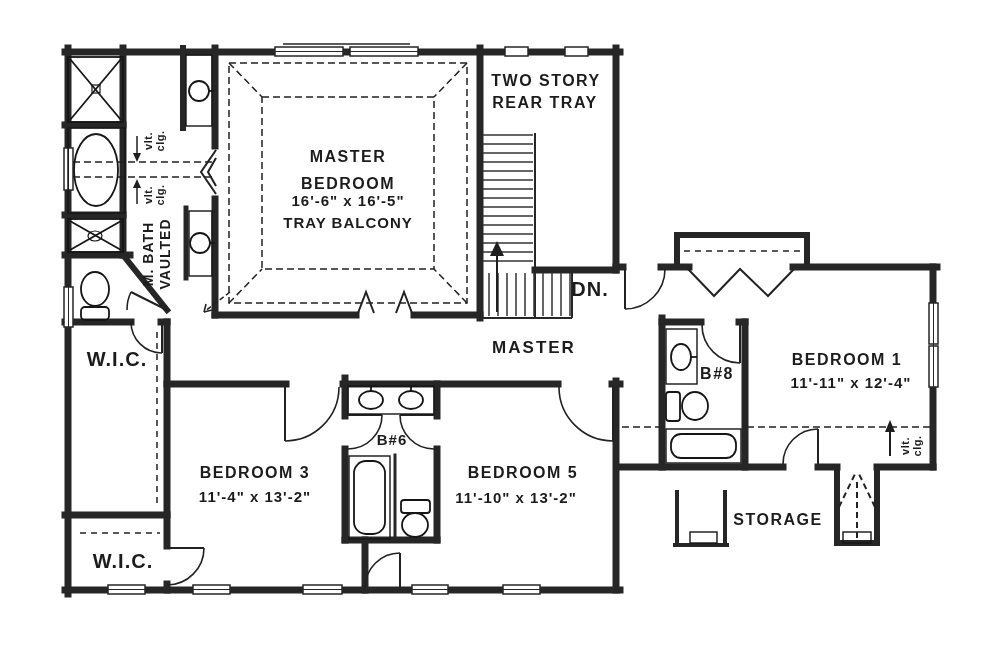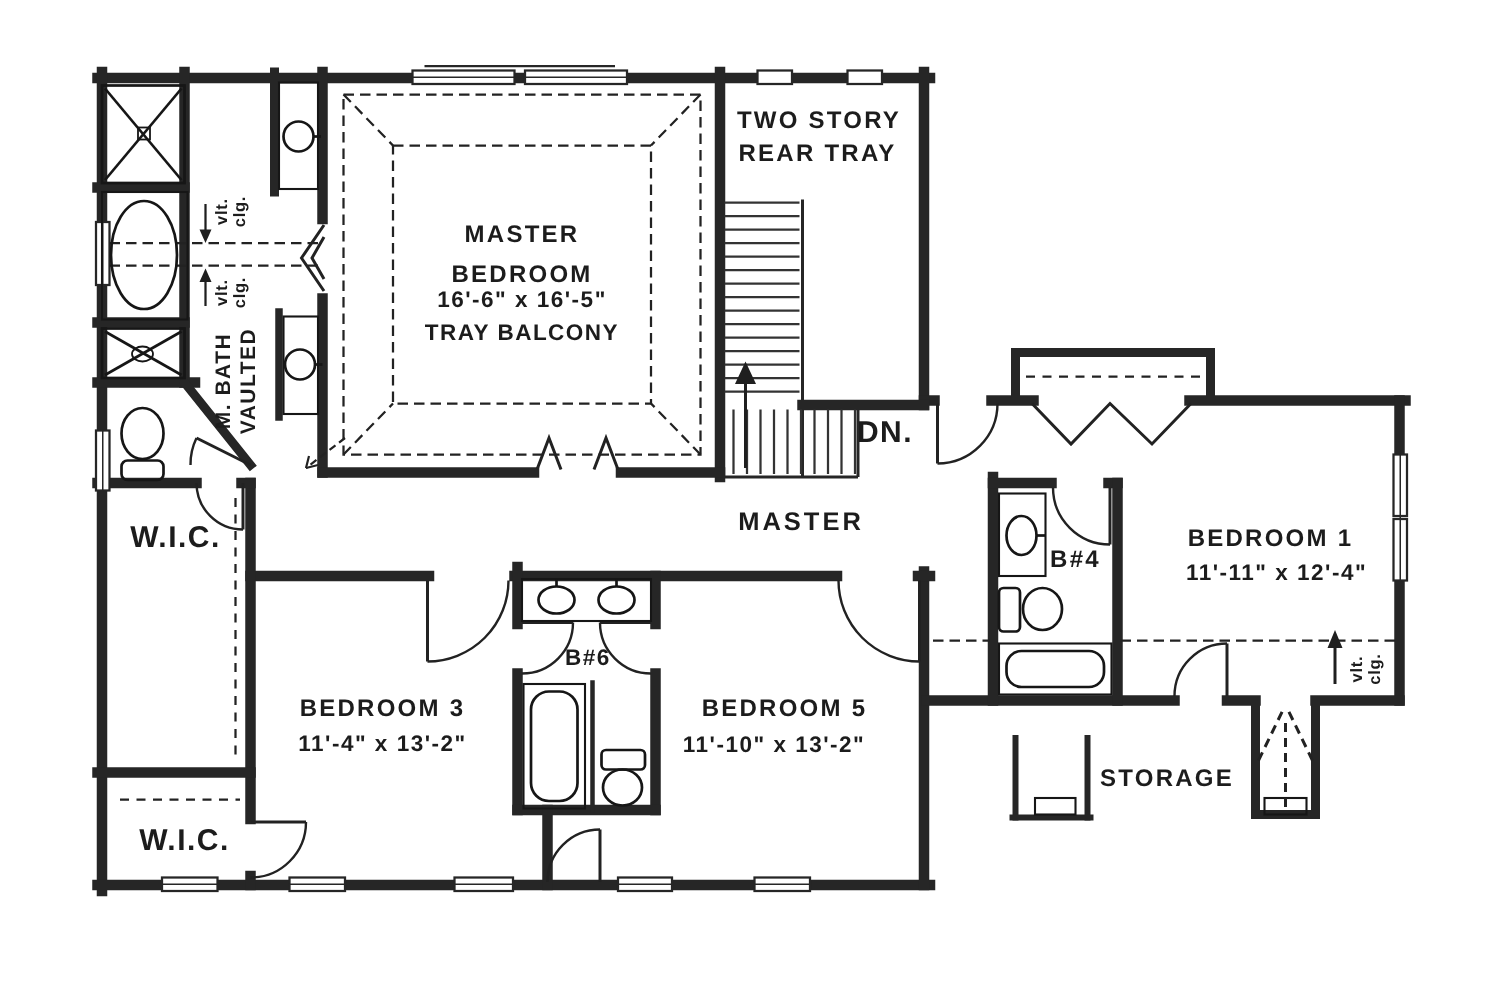--- a/index.html
+++ b/index.html
@@ -342,21 +342,21 @@
 
   <div class="lbl f16" style="left:255px;top:473px">BEDROOM 3</div>
   <div class="lbl f15" style="left:255px;top:496px">11'-4" x 13'-2"</div>
 
   <div class="lbl f16" style="left:523px;top:473px">BEDROOM 5</div>
   <div class="lbl f15" style="left:516px;top:497px">11'-10" x 13'-2"</div>
 
   <div class="lbl f16" style="left:847px;top:360px">BEDROOM 1</div>
   <div class="lbl f15" style="left:851px;top:382px">11'-11" x 12'-4"</div>
 
-  <div class="lbl f16" style="left:717px;top:374px">B#4</div>
+  <div class="lbl f16" style="left:717px;top:374px">B#8</div>
   <div class="lbl f15" style="left:392px;top:439px">B#6</div>
 
   <div class="lbl f16" style="left:778px;top:520px">STORAGE</div>
 
   <div class="lbl rot lh16" style="left:157px;top:254px">
     <div>M. BATH</div>
     <div>VAULTED</div>
   </div>
 
   <div class="lbl rot f11" style="left:154px;top:141px">

